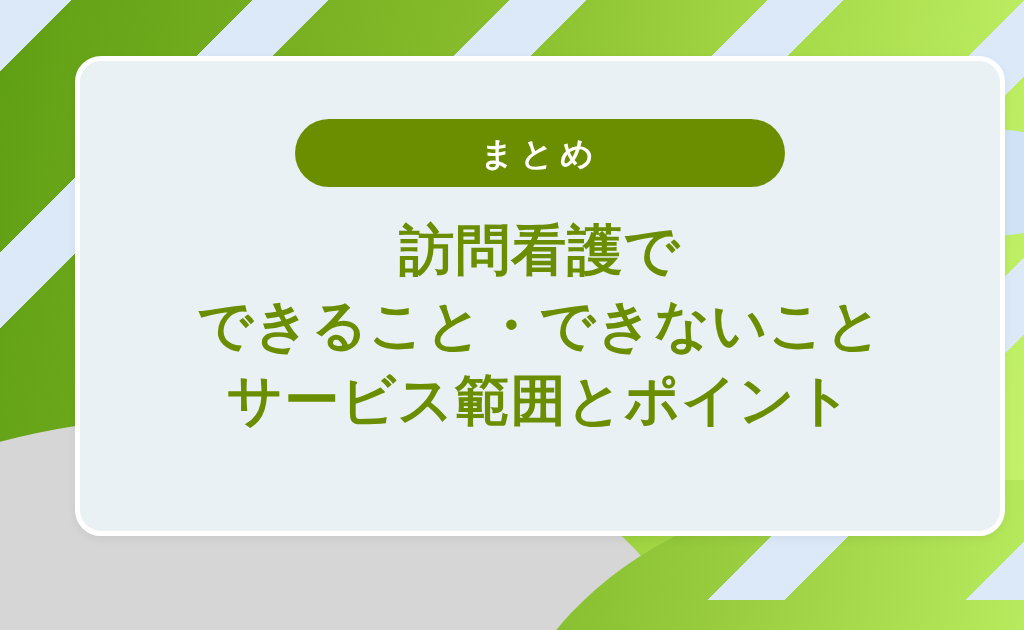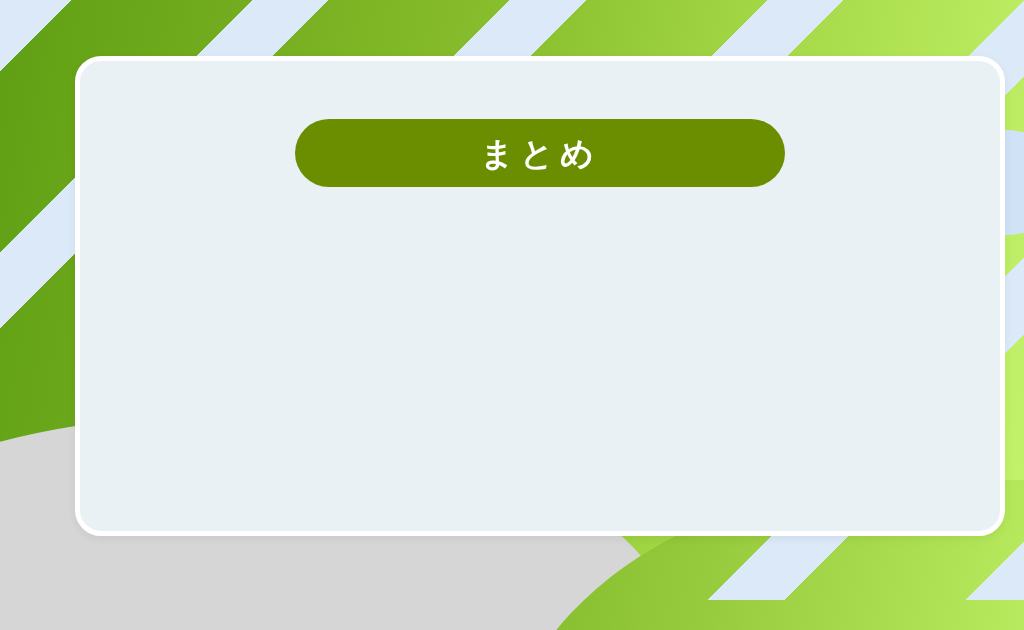--- a/index.html
+++ b/index.html
@@ -161,16 +161,21 @@
   <div class="blob-gray"></div>
   <div class="wedge-green"></div>
   <div class="wedge-green-stripes"></div>
 
   <div class="lobe-blue"></div>
 
   <div class="card">
 
     <div class="badge">まとめ</div>
 
+    <div class="title">
+      <span class="title-line">訪問看護で</span>
+      <span class="title-line">できること・できないこと</span>
+      <span class="title-line">サービス範囲とポイント</span>
+    </div>
 
   </div>
 
 </div>
 
 </body></html>

